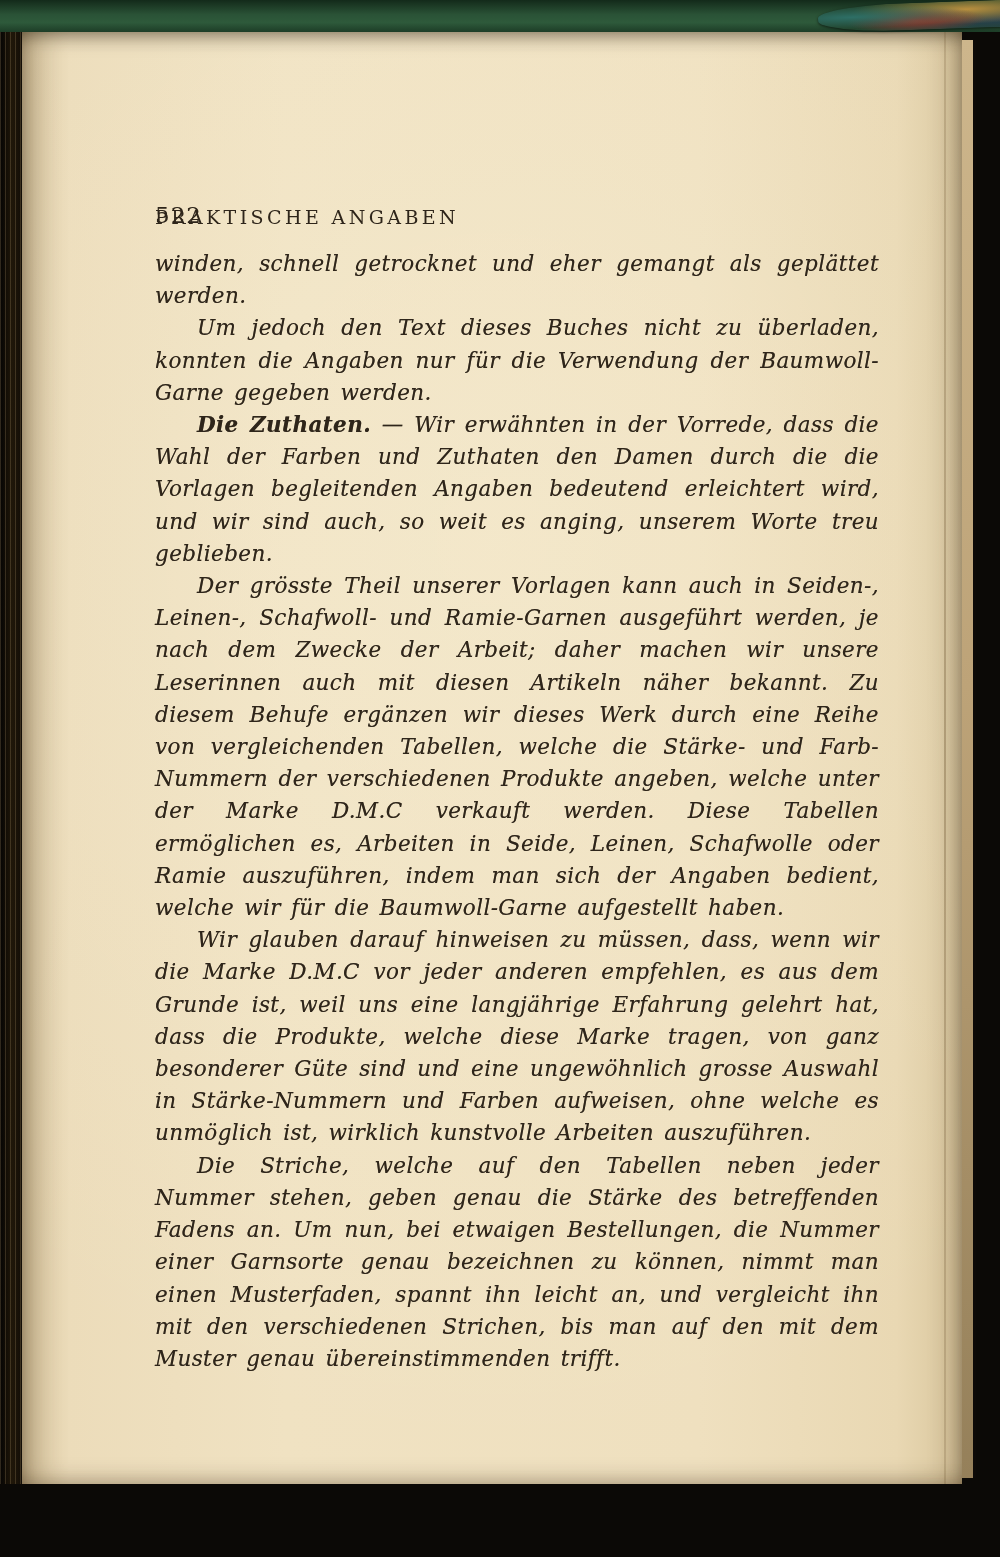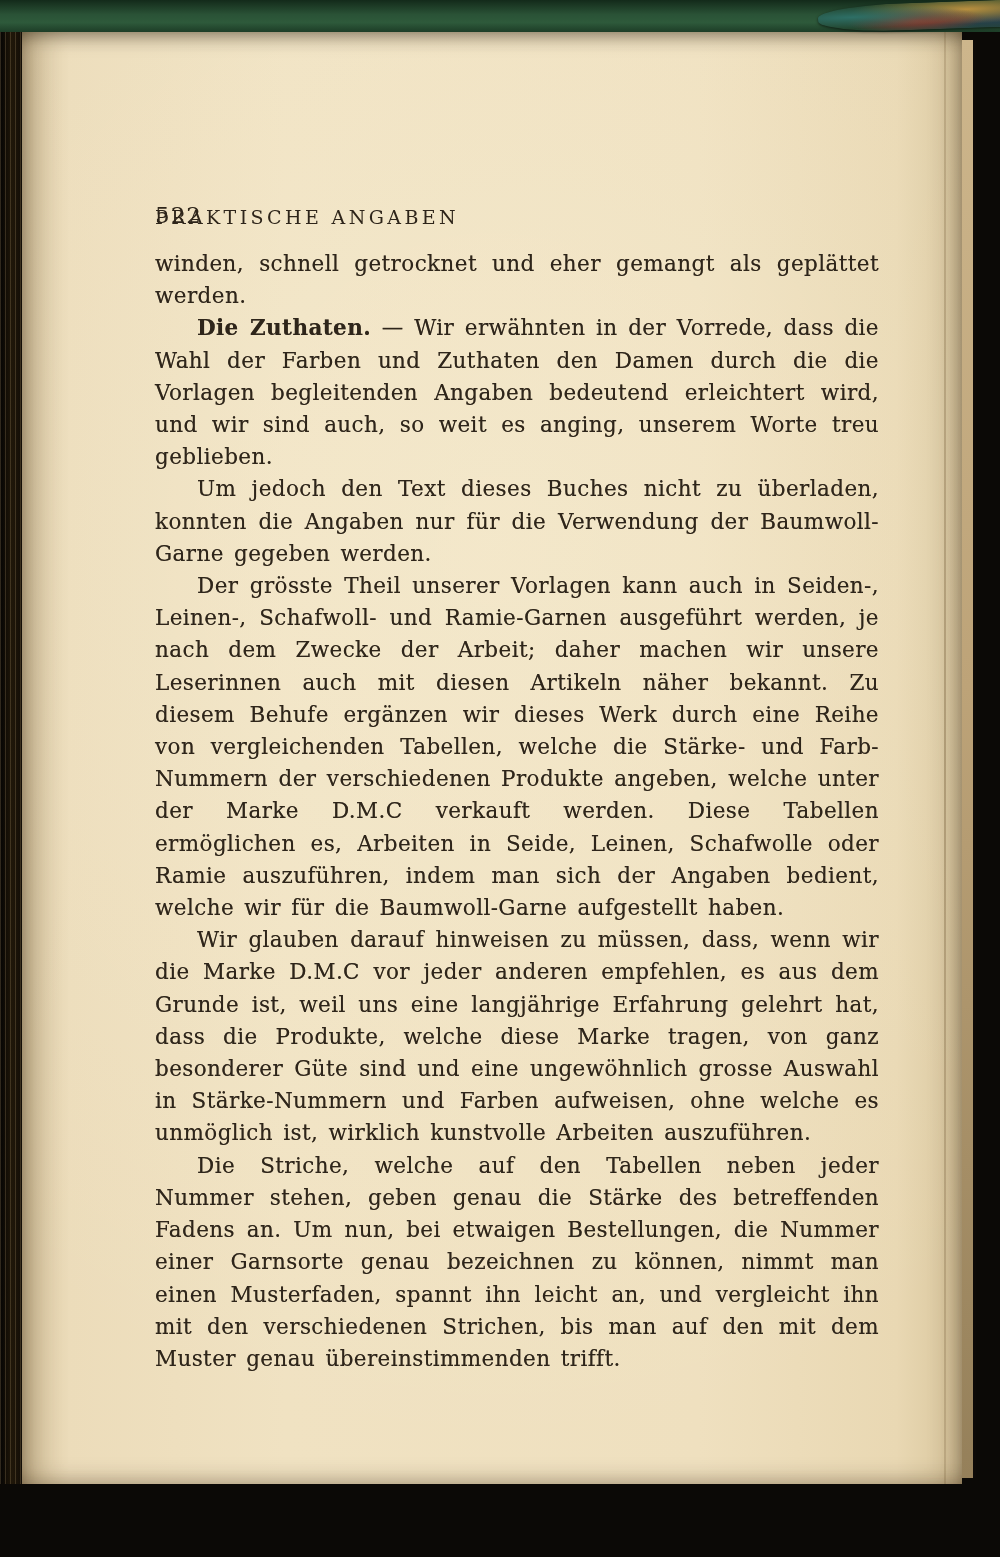--- a/index.html
+++ b/index.html
@@ -88,20 +88,21 @@
     font-size: 19px; letter-spacing: 3.4px;
   }
 
   .text-block {
     position: absolute; left: 133px; top: 216px; width: 724px;
     font-size: 21.5px; line-height: 32.2px;
     color: #2e251a;
     text-align: justify;
     letter-spacing: 0.4px; word-spacing: 3px;
     text-shadow: 0 0 0.5px rgba(46,37,26,.55);
+    font-style: italic;
   }
   .para { margin: 0; text-indent: 42px; }
   .para.continuation { text-indent: 0; }
   .para.runs-on { text-align-last: justify; }
   .lead { font-weight: 700; }
 </style>
 </head>
 <body>
 
 <div class="scan">
@@ -116,23 +117,23 @@
 
     <div class="page-header">
       <span class="page-number">522</span>
       <span class="running-title">PRAKTISCHE ANGABEN</span>
     </div>
 
     <div class="text-block">
 
       <p class="para continuation"><span>winden, schnell getrocknet und eher gemangt als geplättet werden.</span></p>
 
+      <p class="para"><span>Um jedoch den Text dieses Buches nicht zu überladen, konnten die Angaben nur für die Verwendung der Baumwoll-Garne gegeben werden.</span></p>
+
       <p class="para"><b class="lead">Die Zuthaten.</b><span> — Wir erwähnten in der Vorrede, dass die Wahl der Farben und Zuthaten den Damen durch die die Vorlagen begleitenden Angaben bedeutend erleichtert wird, und wir sind auch, so weit es anging, unserem Worte treu geblieben.</span></p>
-
-      <p class="para"><span>Um jedoch den Text dieses Buches nicht zu überladen, konnten die Angaben nur für die Verwendung der Baumwoll-Garne gegeben werden.</span></p>
 
       <p class="para"><span>Der grösste Theil unserer Vorlagen kann auch in Seiden-, Leinen-, Schafwoll- und Ramie-Garnen ausgeführt werden, je nach dem Zwecke der Arbeit; daher machen wir unsere Leserinnen auch mit diesen Artikeln näher bekannt. Zu diesem Behufe ergänzen wir dieses Werk durch eine Reihe von vergleichenden Tabellen, welche die Stärke- und Farb-Nummern der verschiedenen Produkte angeben, welche unter der Marke D.M.C verkauft werden. Diese Tabellen ermöglichen es, Arbeiten in Seide, Leinen, Schafwolle oder Ramie auszuführen, indem man sich der Angaben bedient, welche wir für die Baumwoll-Garne aufgestellt haben.</span></p>
 
       <p class="para"><span>Wir glauben darauf hinweisen zu müssen, dass, wenn wir die Marke D.M.C vor jeder anderen empfehlen, es aus dem Grunde ist, weil uns eine langjährige Erfahrung gelehrt hat, dass die Produkte, welche diese Marke tragen, von ganz besonderer Güte sind und eine ungewöhnlich grosse Auswahl in Stärke-Nummern und Farben aufweisen, ohne welche es unmöglich ist, wirklich kunstvolle Arbeiten auszuführen.</span></p>
 
       <p class="para"><span>Die Striche, welche auf den Tabellen neben jeder Nummer stehen, geben genau die Stärke des betreffenden Fadens an. Um nun, bei etwaigen Bestellungen, die Nummer einer Garnsorte genau bezeichnen zu können, nimmt man einen Musterfaden, spannt ihn leicht an, und vergleicht ihn mit den verschiedenen Strichen, bis man auf den mit dem Muster genau übereinstimmenden trifft.</span></p>
 
 
     </div>
   </div>

